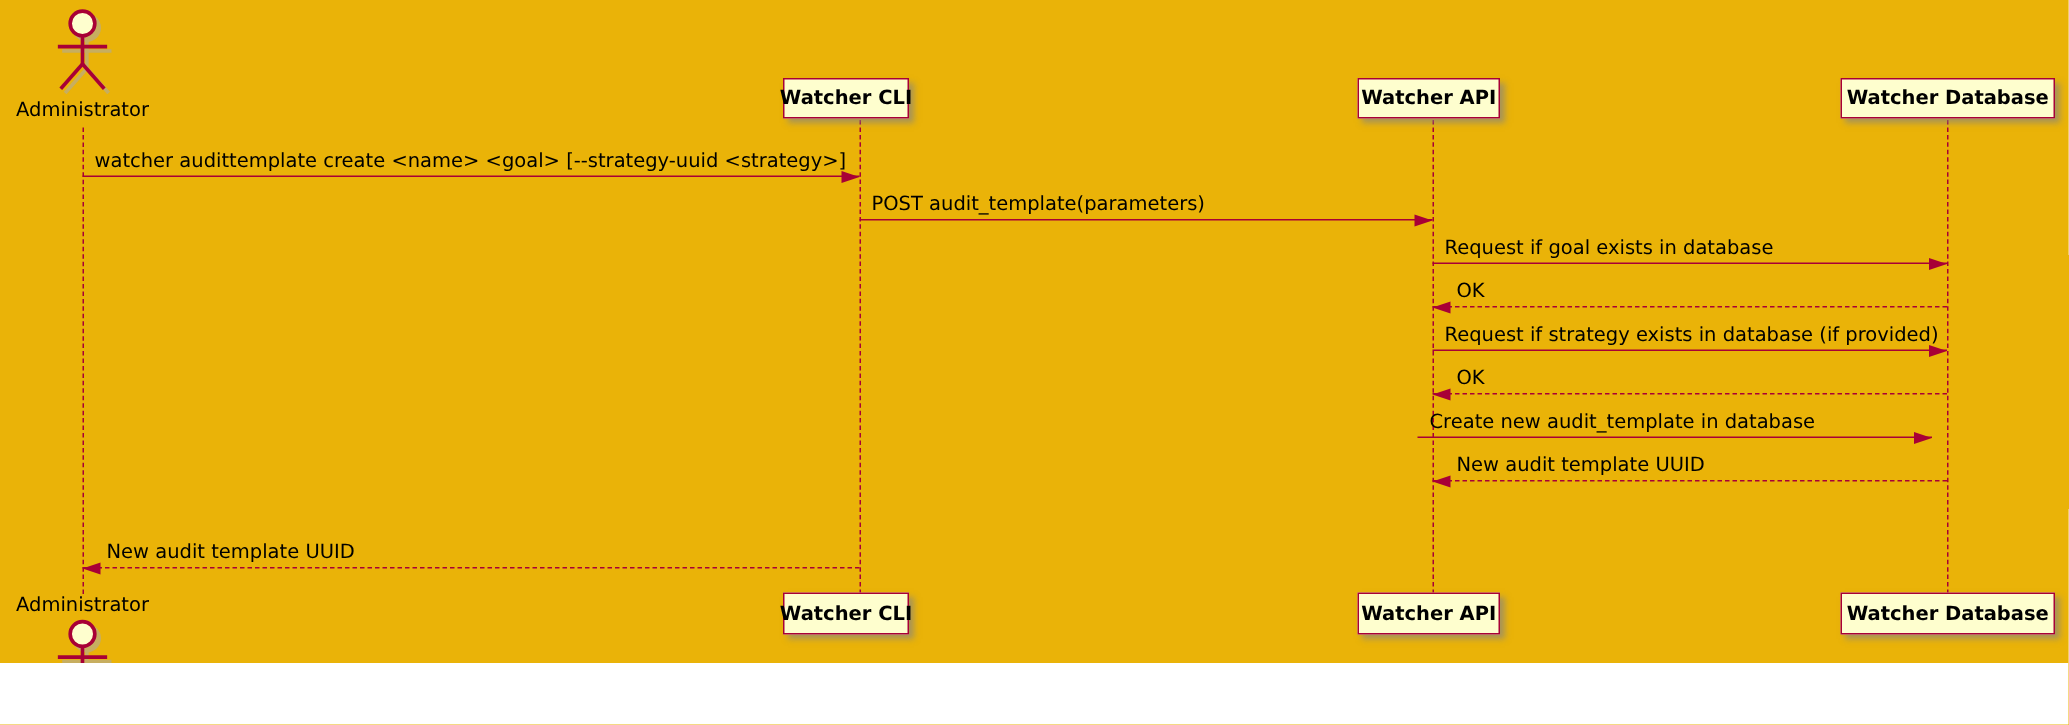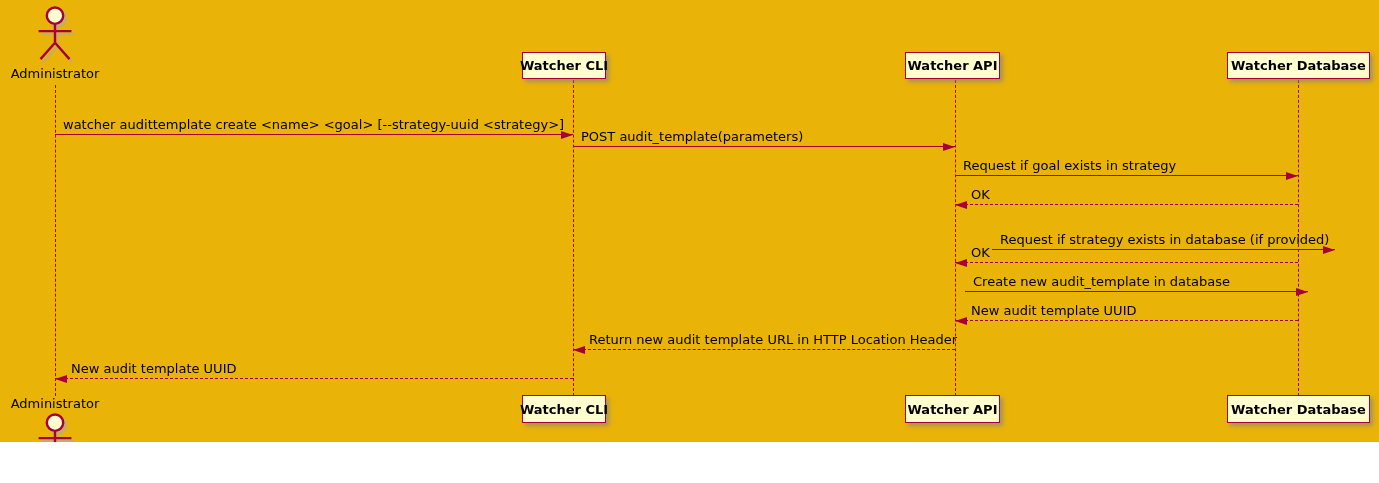--- a/index.html
+++ b/index.html
@@ -106,73 +106,68 @@
       <line x1="30" y1="39" x2="15" y2="56"></line>
       <line x1="30" y1="39" x2="45" y2="56"></line>
     </g>
   </svg>
   <div class="actor-label" style="left:-25px; top:66px;">Administrator</div>
 
   <div class="pbox" style="left:522px; top:52px; width:84px; height:27px;">Watcher CLI</div>
   <div class="pbox" style="left:905px; top:52px; width:95px; height:27px;">Watcher API</div>
   <div class="pbox" style="left:1227px; top:52px; width:143px; height:27px;">Watcher Database</div>
 
-  <div class="message" style="left:55px; top:115px; width:518px;padding-left:47px;">
+  <div class="message" style="left:55px; top:98px; width:518px;padding-left:47px;">
     <div class="msg-label req">watcher audittemplate create &lt;name&gt; &lt;goal&gt; [--strategy-uuid &lt;strategy&gt;]</div>
     <div class="msg-line solid"></div>
     <div class="head-right"></div>
   </div>
 
   <div class="message" style="left:573px; top:127px; width:382px;text-align:center;">
     <div class="msg-label req">POST audit_template(parameters)</div>
     <div class="msg-line solid"></div>
     <div class="head-right"></div>
   </div>
 
   <div class="message" style="left:955px; top:156px; width:343px;">
-    <div class="msg-label req">Request if goal exists in strategy</div>
+    <div class="msg-label req">Request if goal exists in database</div>
     <div class="msg-line solid"></div>
     <div class="head-right"></div>
   </div>
 
   <div class="message" style="left:955px; top:185px; width:343px;">
     <div class="msg-label ret">OK</div>
     <div class="msg-line dashed"></div>
     <div class="head-left"></div>
   </div>
 
-  <div class="message" style="left:992px; top:214px; width:343px;margin-top:16px;">
+  <div class="message" style="left:955px; top:214px; width:343px;">
     <div class="msg-label req">Request if strategy exists in database (if provided)</div>
     <div class="msg-line solid"></div>
     <div class="head-right"></div>
   </div>
 
   <div class="message" style="left:955px; top:243px; width:343px;">
     <div class="msg-label ret">OK</div>
     <div class="msg-line dashed"></div>
     <div class="head-left"></div>
   </div>
 
-  <div class="message" style="left:965px; top:272px; width:343px;text-decoration:underline;">
+  <div class="message" style="left:945px; top:272px; width:343px;text-decoration:underline;">
     <div class="msg-label req">Create new audit_template in database</div>
     <div class="msg-line solid"></div>
     <div class="head-right"></div>
   </div>
 
   <div class="message" style="left:955px; top:301px; width:343px;">
     <div class="msg-label ret">New audit template UUID</div>
     <div class="msg-line dashed"></div>
     <div class="head-left"></div>
   </div>
 
-  <div class="message" style="left:573px; top:330px; width:382px;">
-    <div class="msg-label ret">Return new audit template URL in HTTP Location Header</div>
-    <div class="msg-line dashed"></div>
-    <div class="head-left"></div>
-  </div>
 
   <div class="message" style="left:55px; top:359px; width:518px;">
     <div class="msg-label ret">New audit template UUID</div>
     <div class="msg-line dashed"></div>
     <div class="head-left"></div>
   </div>
 
   <div class="pbox" style="left:522px; top:395px; width:84px; height:28px;">Watcher CLI</div>
   <div class="pbox" style="left:905px; top:395px; width:95px; height:28px;">Watcher API</div>
   <div class="pbox" style="left:1227px; top:395px; width:143px; height:28px;">Watcher Database</div>

